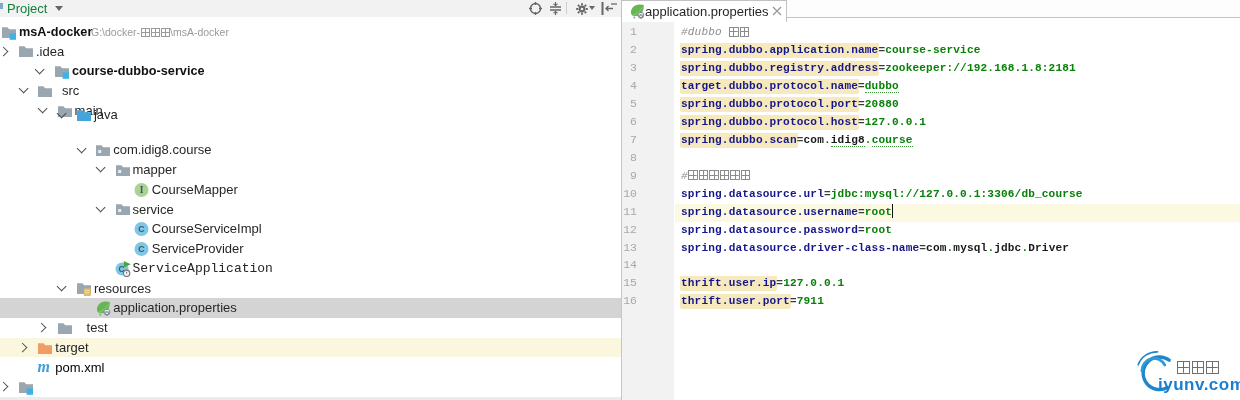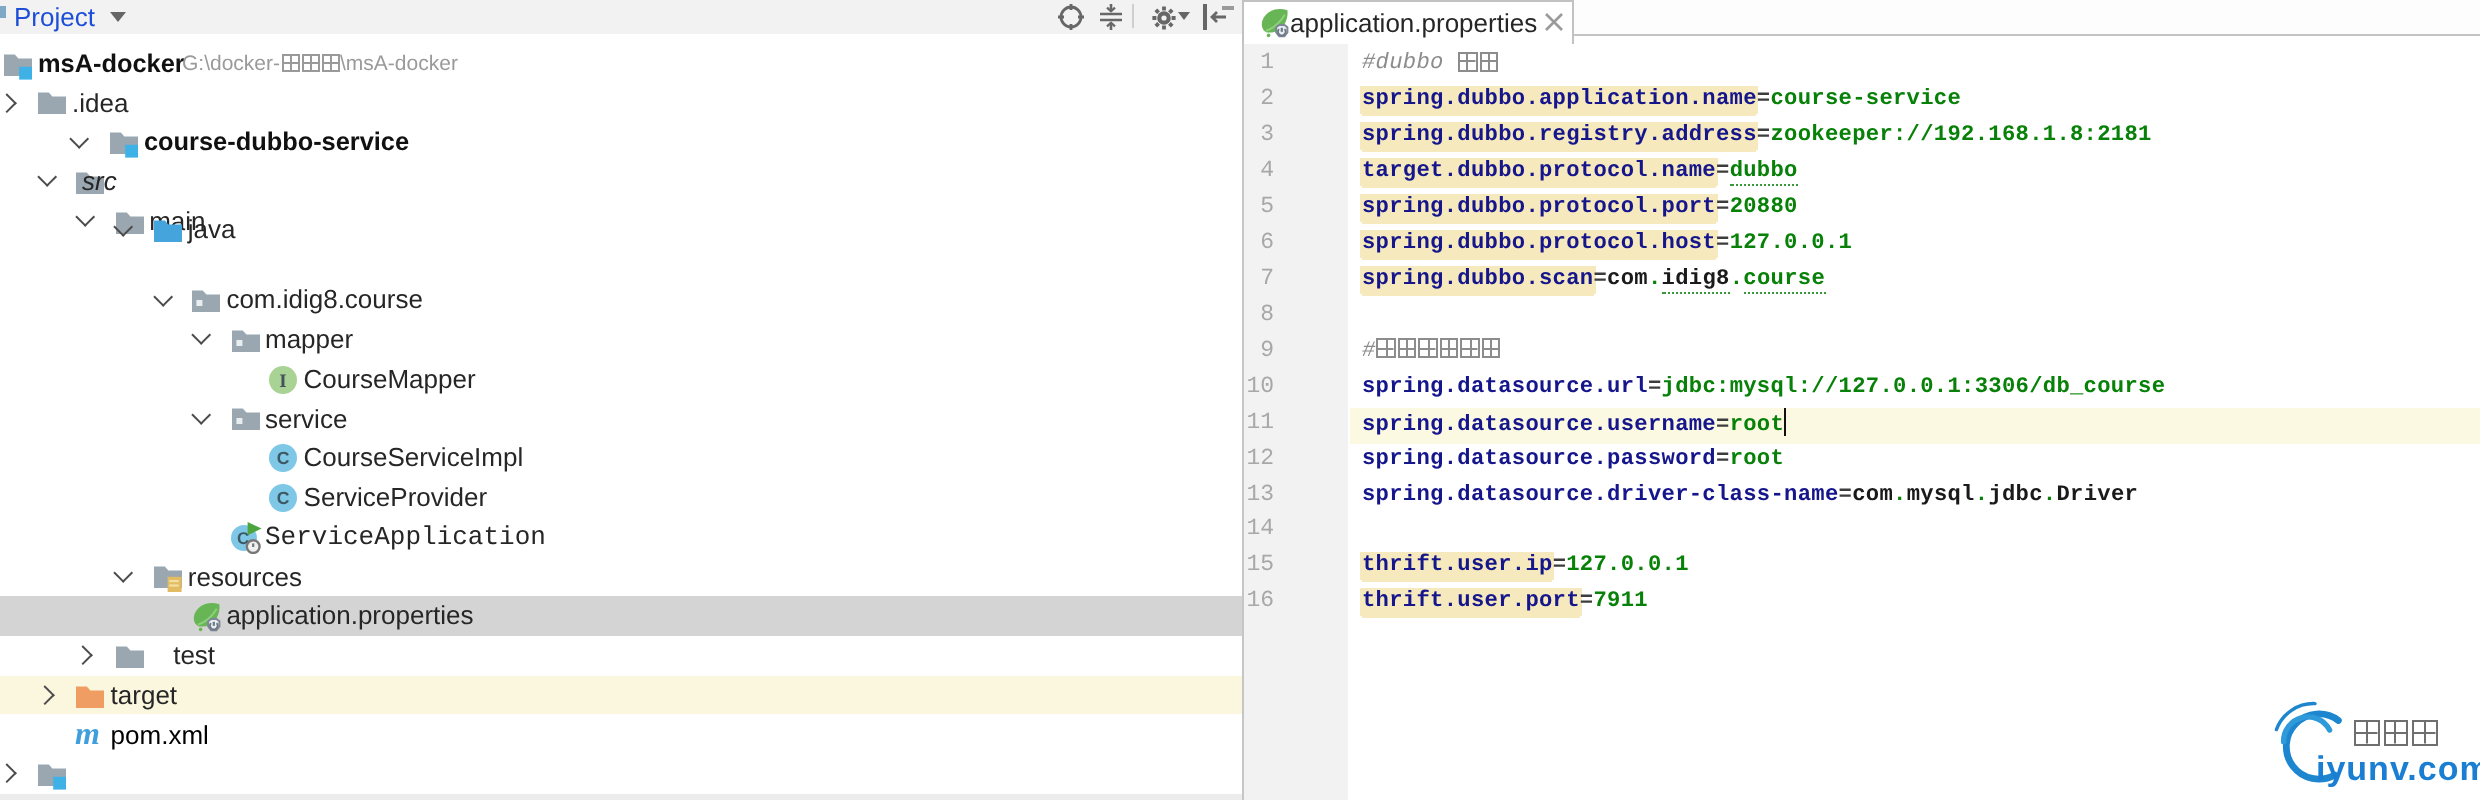--- a/index.html
+++ b/index.html
@@ -28,21 +28,21 @@
 .d{color:#1a1a1a}
 .cm{color:#8c8c8c;font-weight:normal;font-style:italic}
 .hl{background:#f5e9bd;box-shadow:0 0 0 1px #f5e9bd,0 2px 0 0 #f5e9bd}
 .wav{border-bottom:1px dotted #3a9a3a}
 </style></head>
 <body>
 <div id="root">
 
 <div class="hdr">
  <div style="position:absolute;left:0;top:2.5px;width:3px;height:6px;background:#7fa8c6"></div>
- <span style="position:absolute;left:7px;top:1px;font-size:13px;color:#1d4ed8">Project</span>
+ <span style="position:absolute;left:7px;top:1px;font-size:13px;color:#15803d">Project</span>
  <div style="position:absolute;left:55px;top:6px;width:0;height:0;border-left:4px solid transparent;border-right:4px solid transparent;border-top:5px solid #666"></div>
  <svg style="position:absolute;left:529px;top:2px" width="13" height="13" viewBox="0 0 13 13">
         <circle cx="6.5" cy="6.5" r="5" fill="none" stroke="#676767" stroke-width="1.4"></circle>
         <path d="M6.5 0v3M6.5 10v3M0 6.5h3M10 6.5h3" stroke="#676767" stroke-width="1.4"></path>
       </svg>
  <svg style="position:absolute;left:549px;top:2px" width="13" height="13" viewBox="0 0 13 13">
         <path d="M1 5h11M1 8h11" stroke="#676767" stroke-width="1.3"></path>
         <path d="M6.5 0v3M6.5 13v-3" stroke="#676767" stroke-width="1.3"></path>
         <path d="M4.5 1.8 6.5 3.6 8.5 1.8M4.5 11.2 6.5 9.4 8.5 11.2" fill="none" stroke="#676767" stroke-width="1.1"></path>
       </svg>
@@ -81,21 +81,21 @@
           <path d="M1 3.2 h5.4 l1.8 2 h6.8 v8.8 H1 z" fill="#9aa7b0"></path>
           <rect x="8.6" y="9.4" width="6.4" height="6.4" fill="#3eb1e6"></rect>
         </svg>
         <span class="lbl" style="left:36.0px;"><span class="b">course-dubbo-service</span></span>
       </div>
 <div class="trow" style="top:80.85px;">
         <span class="cv cvd" style="left:19.7px;top:4.6px"></span>
         <svg class="ic" style="left:37.3px" width="16" height="16" viewBox="0 0 16 16">
           <path d="M1 3.2 h5.4 l1.8 2 h6.8 v8.8 H1 z" fill="#9aa7b0"></path>
         </svg>
-        <span class="lbl" style="left:41px;font-style:italic;">src</span>
+        <span class="lbl" style="left:62px;">src</span>
       </div>
 <div class="trow" style="top:100.60px;">
         <span class="cv cvd" style="left:39.0px;top:4.6px"></span>
         <svg class="ic" style="left:56.6px" width="16" height="16" viewBox="0 0 16 16">
           <path d="M1 3.2 h5.4 l1.8 2 h6.8 v8.8 H1 z" fill="#9aa7b0"></path>
         </svg>
         <span class="lbl" style="left:74.6px;">main</span>
       </div>
 <div class="trow" style="top:105px;">
         <span class="cv cvd" style="left:58.3px;top:4.6px"></span>

